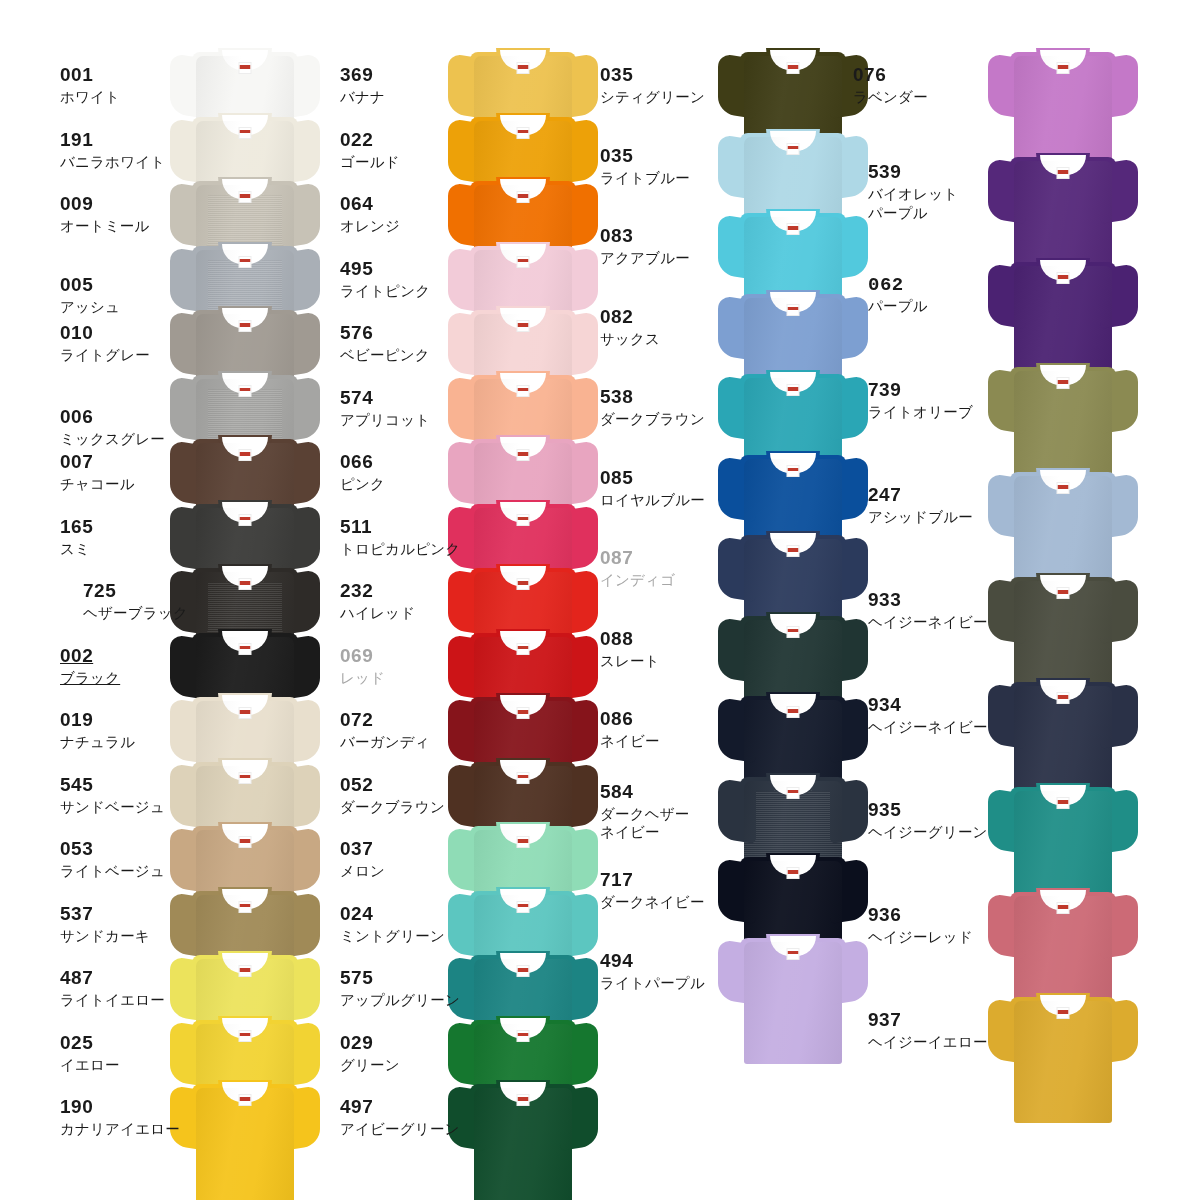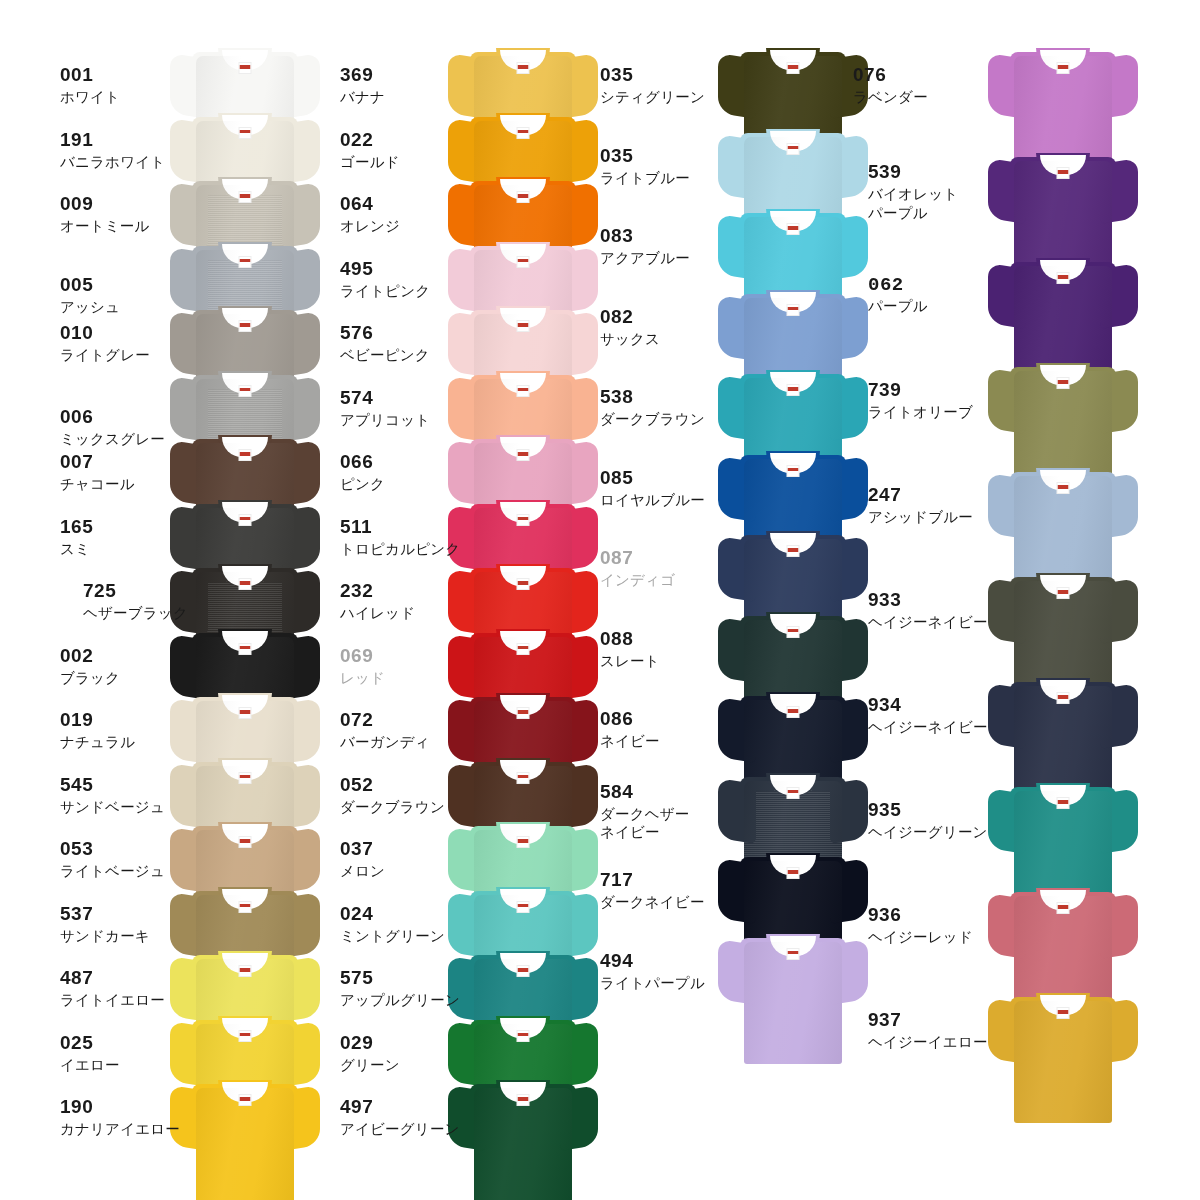--- a/index.html
+++ b/index.html
@@ -384,21 +384,21 @@
         <span class="nm">チャコール</span>
       </div>
       <div class="label" style="left: 60px; width: 110px; top: 515.5px; z-index: 507;">
         <span class="code">165</span>
         <span class="nm">スミ</span>
       </div>
       <div class="label" style="left: 62px; width: 110px; top: 580px; z-index: 508; margin-left: 21px;">
         <span class="code">725</span>
         <span class="nm">ヘザーブラック</span>
       </div>
-      <div class="label" style="left: 60px; width: 110px; top: 644.5px; z-index: 509;">
+      <div class="label" style="left: 60px; width: 110px; top: 644.5px; z-index: 509; text-decoration: underline;">
         <span class="code">002</span>
         <span class="nm">ブラック</span>
       </div>
       <div class="label" style="left: 60px; width: 110px; top: 709px; z-index: 510;">
         <span class="code">019</span>
         <span class="nm">ナチュラル</span>
       </div>
       <div class="label" style="left: 60px; width: 110px; top: 773.5px; z-index: 511;">
         <span class="code">545</span>
         <span class="nm">サンドベージュ</span>

